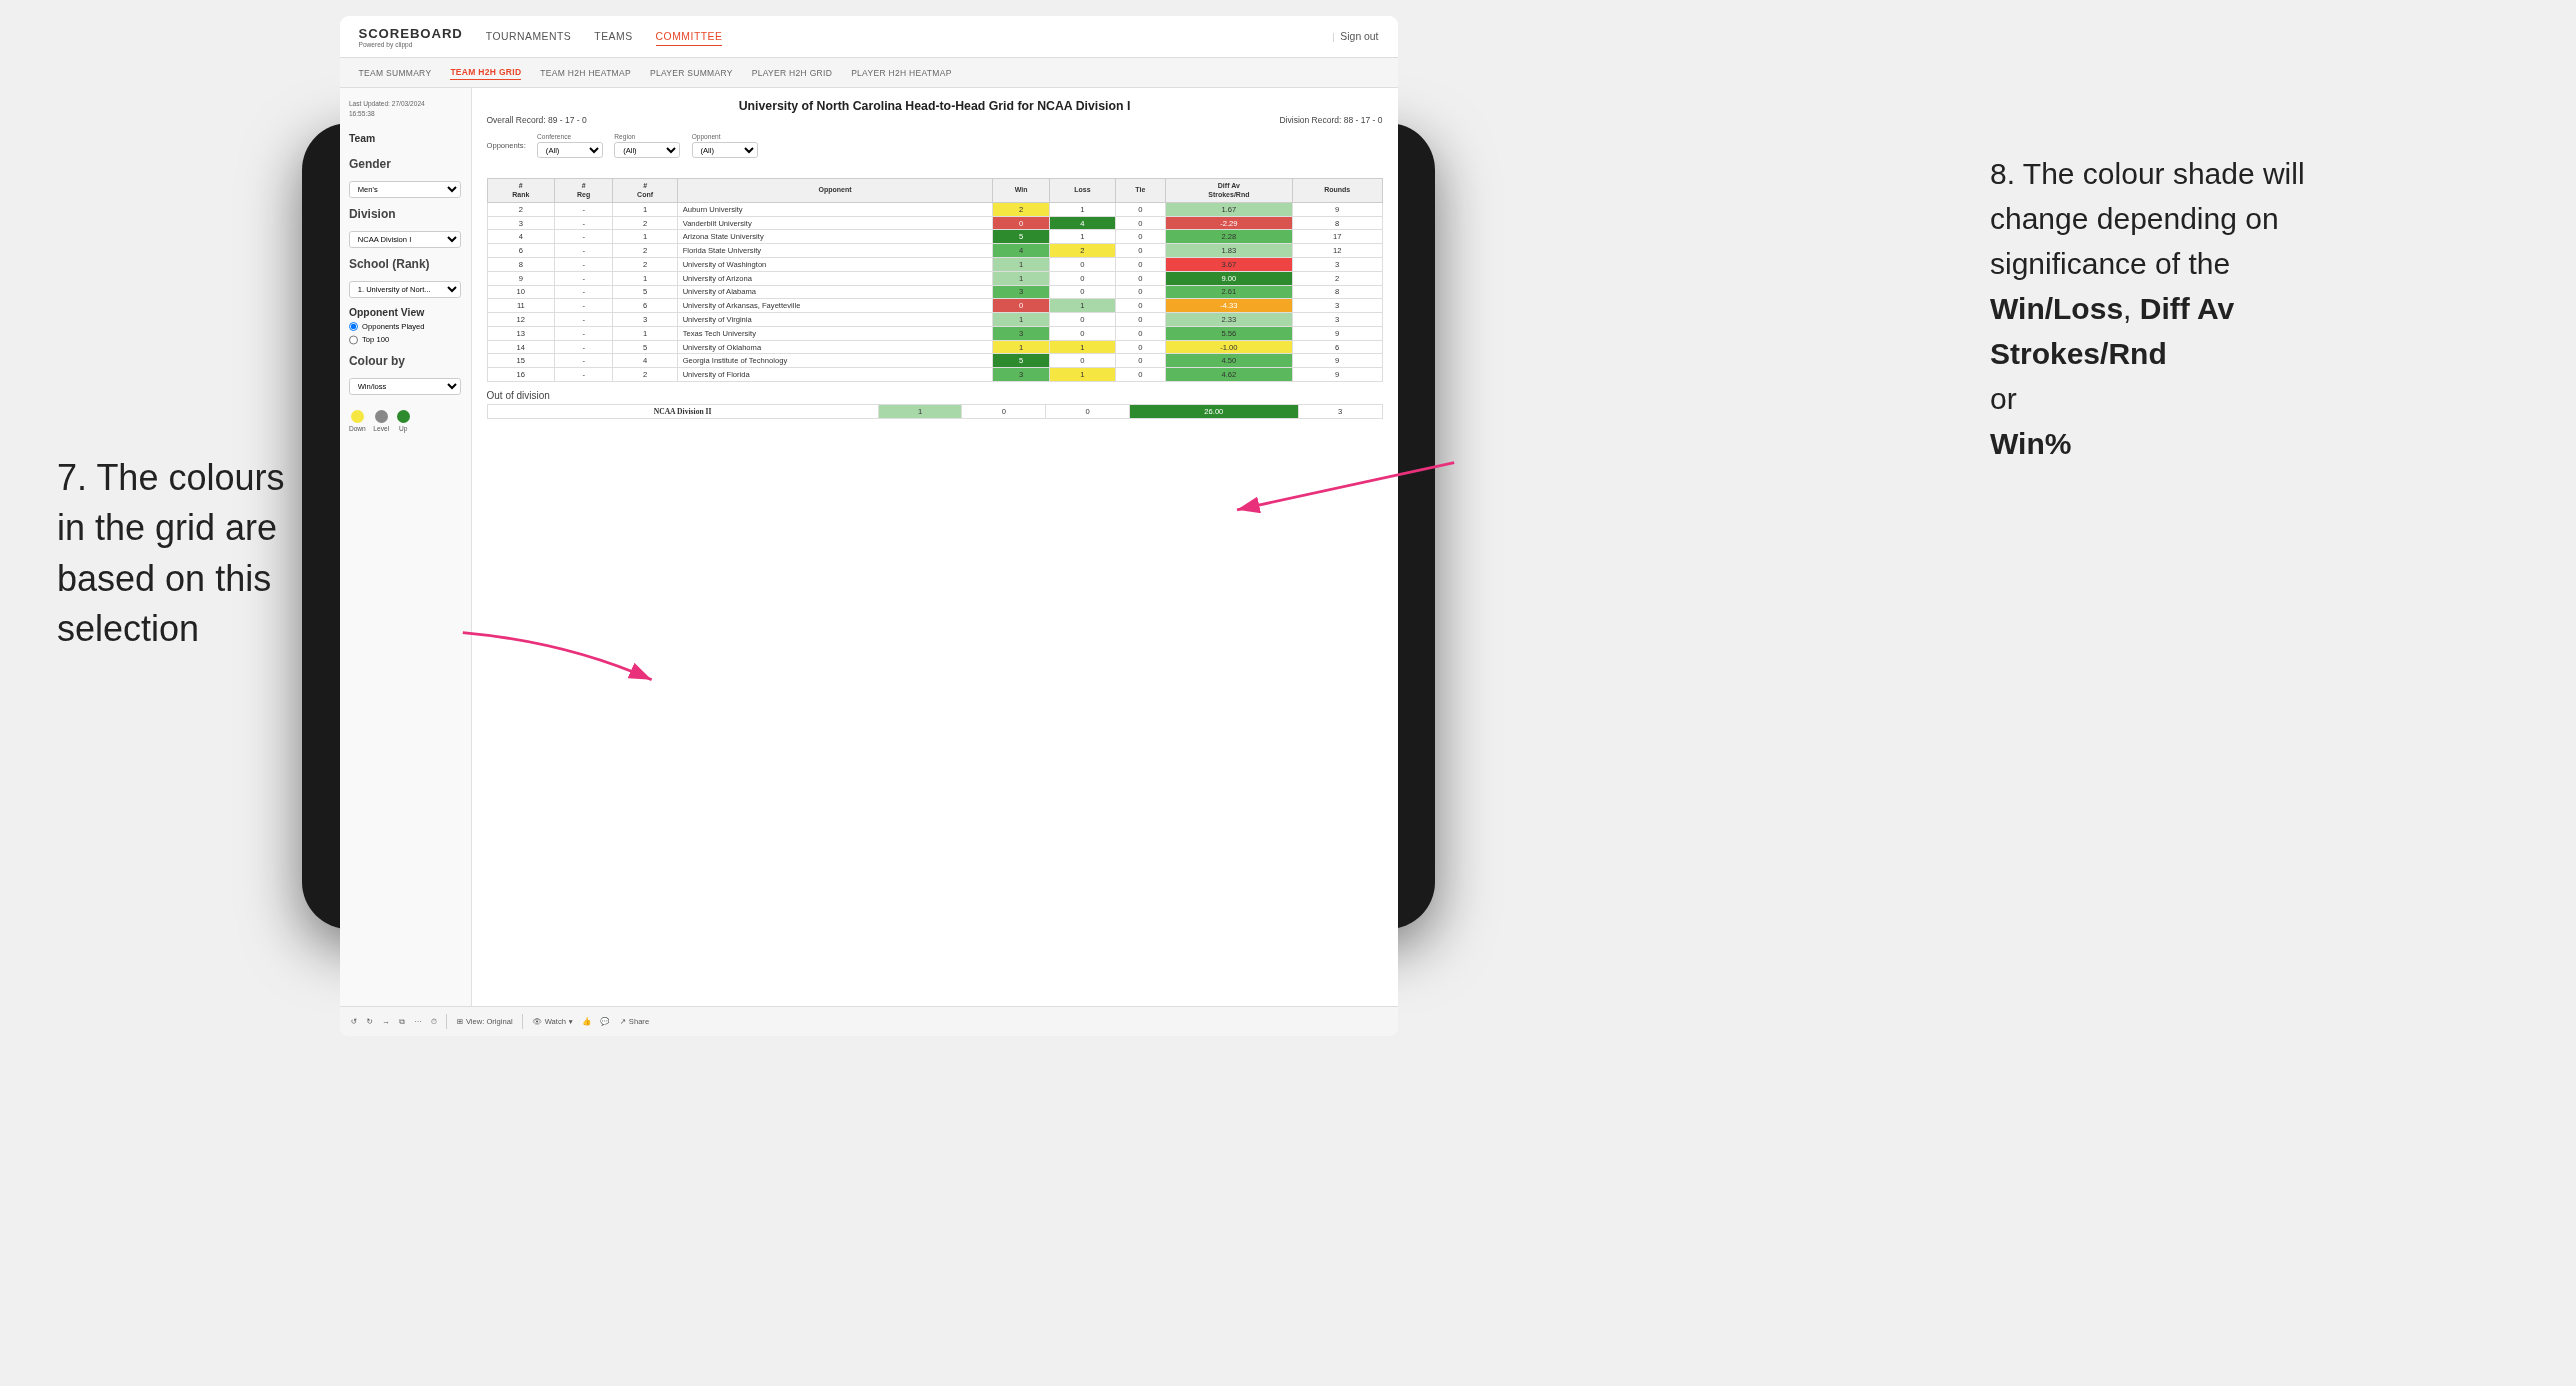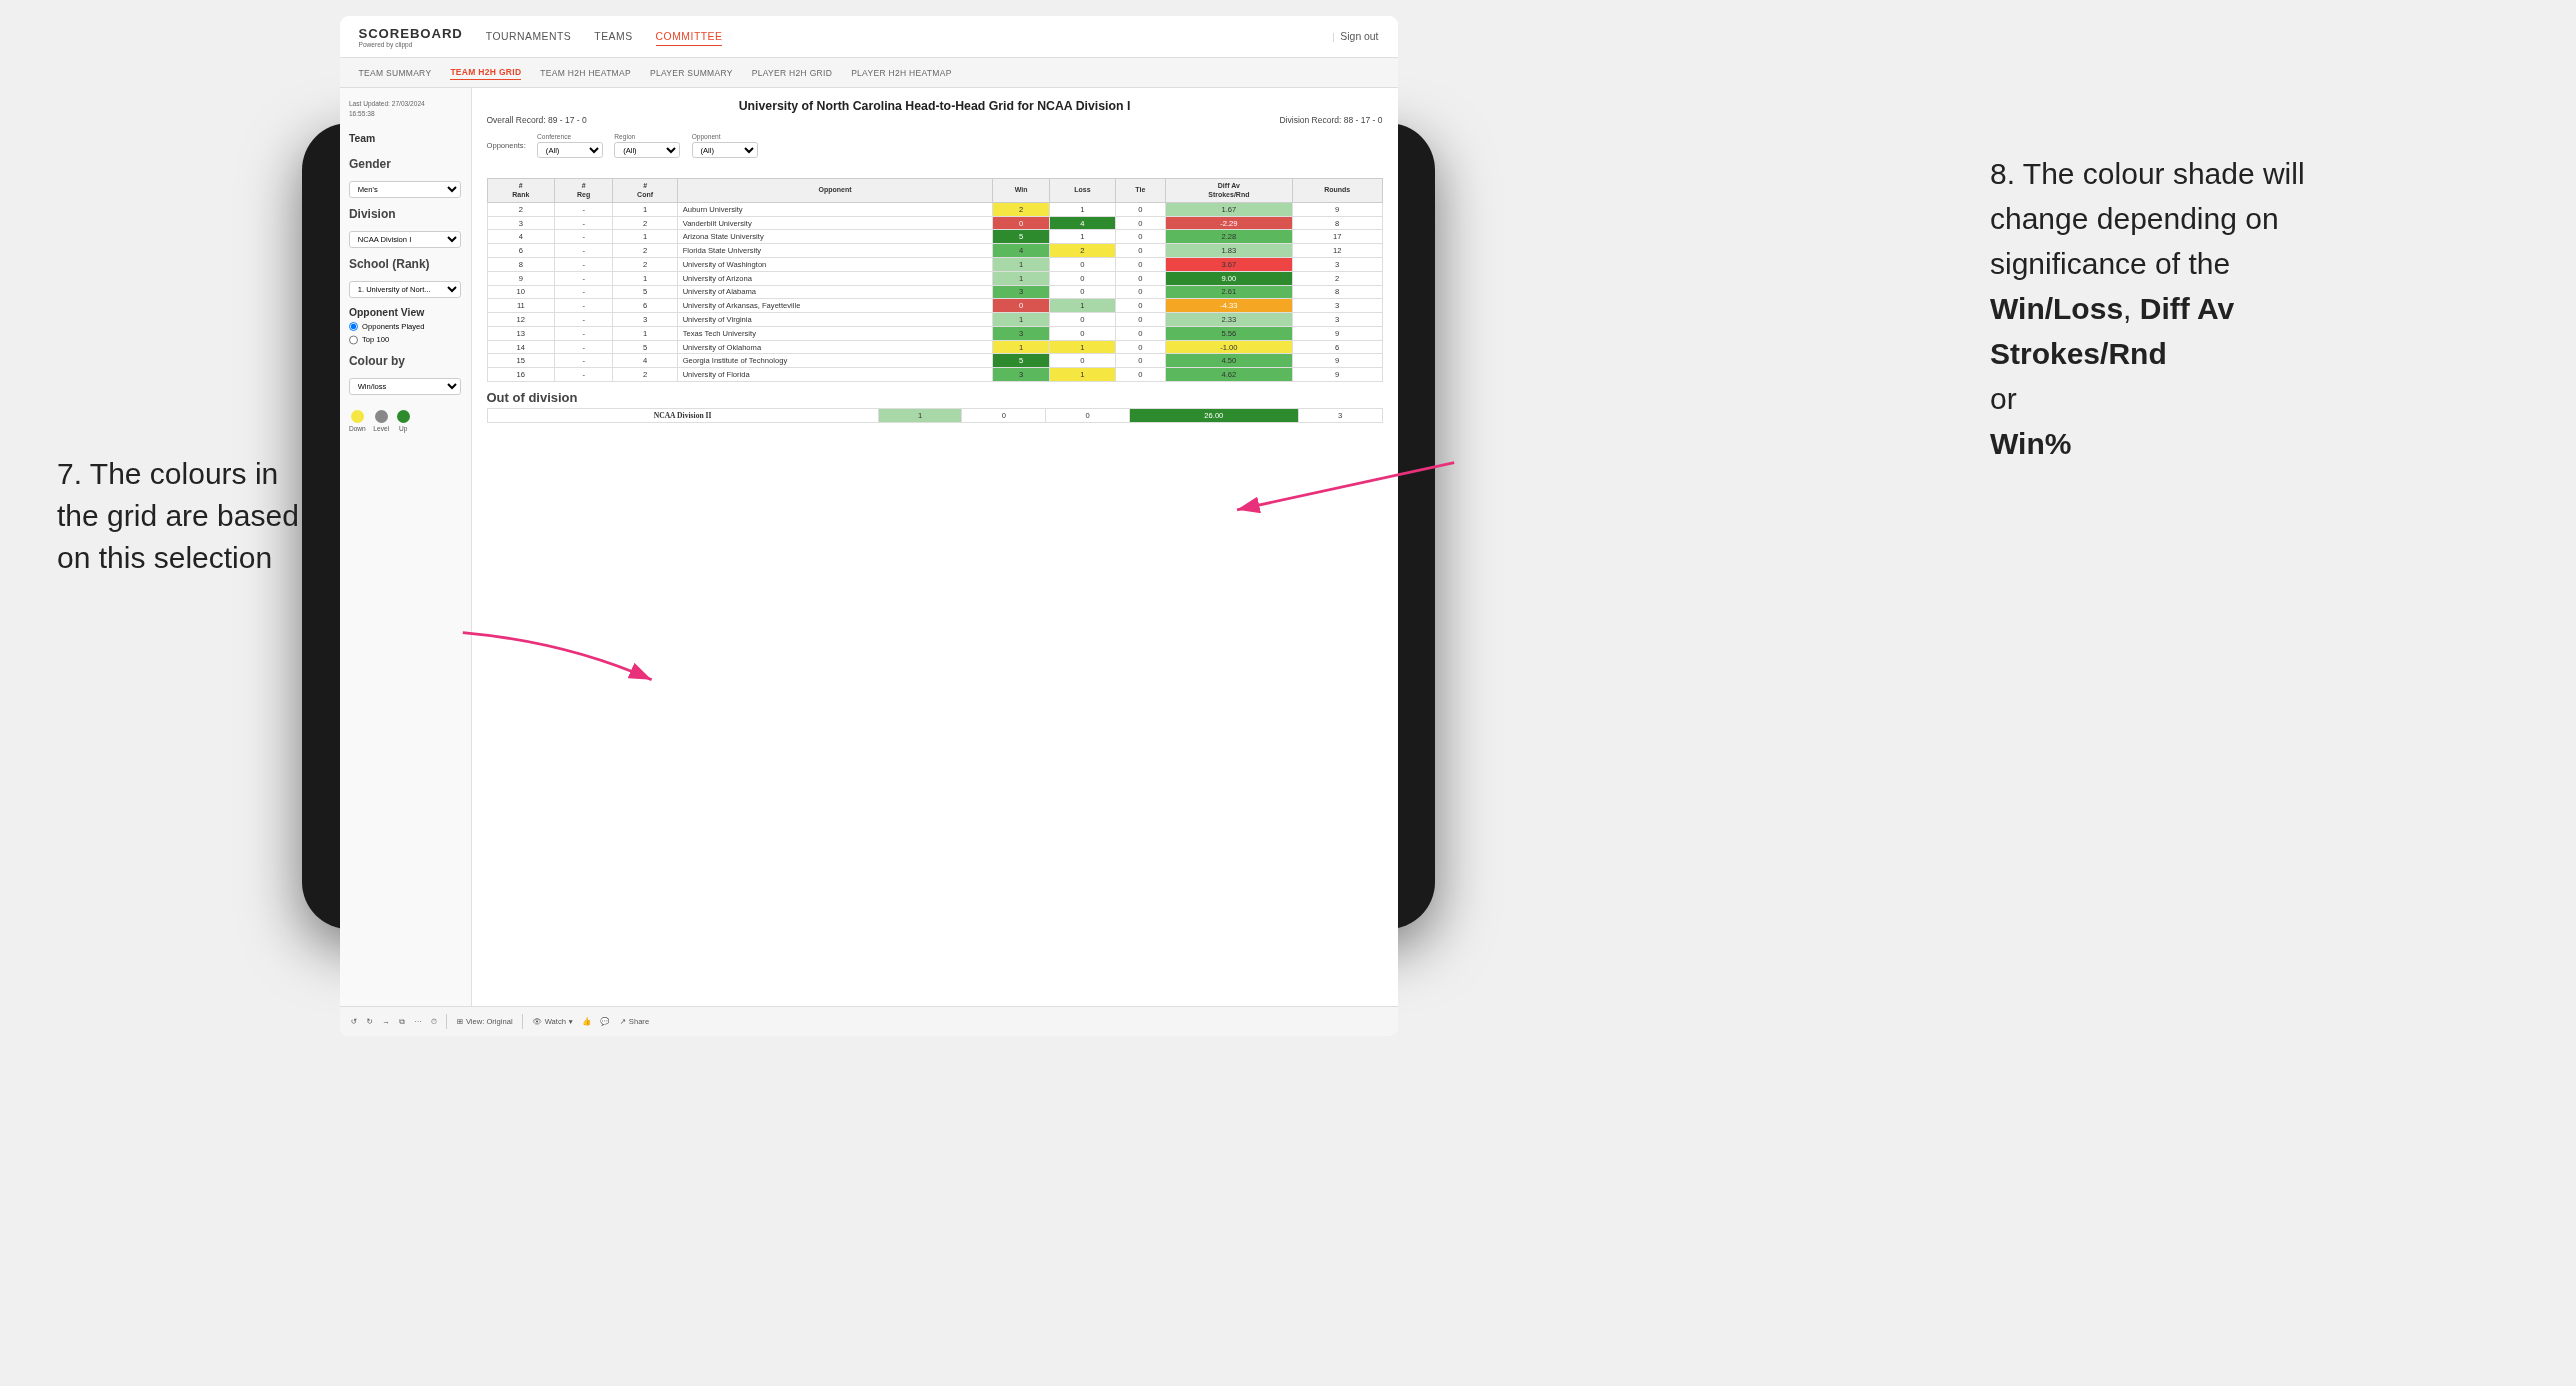--- a/index.html
+++ b/index.html
@@ -14,21 +14,21 @@
       justify-content: center;
       position: relative;
     }
 
     
     .annotation-left {
       position: absolute;
       left: 57px;
       top: 453px;
       width: 264px;
-      font-size: 30px;
+      font-size: 36px;
       line-height: 1.4;
       color: #222;
       font-weight: 400;
     }
 
     
     .annotation-right {
       position: absolute;
       right: 189px;
       top: 151px;
@@ -298,22 +298,22 @@
     }
     .td-team {
       text-align: left !important;
     }
 
     
     .out-of-division {
       margin-top: 7.6px;
     }
     .out-of-division-title {
-      font-size: 13px;
-      font-weight: 700;
+      font-size: 10px;
+      font-weight: 400;
       color: #444;
       margin-bottom: 3.8px;
     }
 
     
     .bottom-toolbar {
       height: 30px;
       background: #f5f5f5;
       border-top: 0.9px solid #ddd;
       display: flex;

